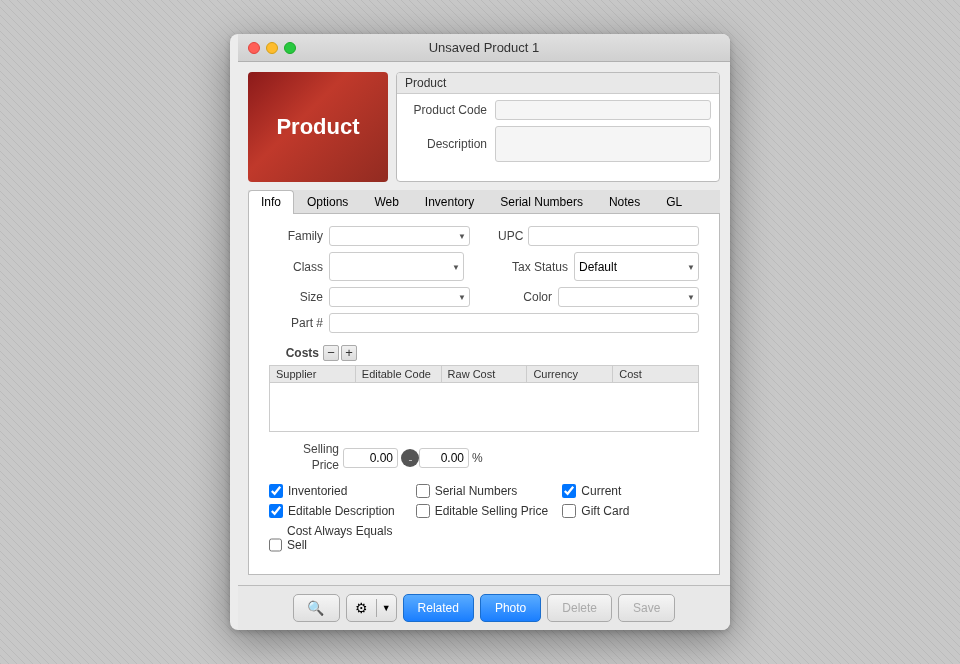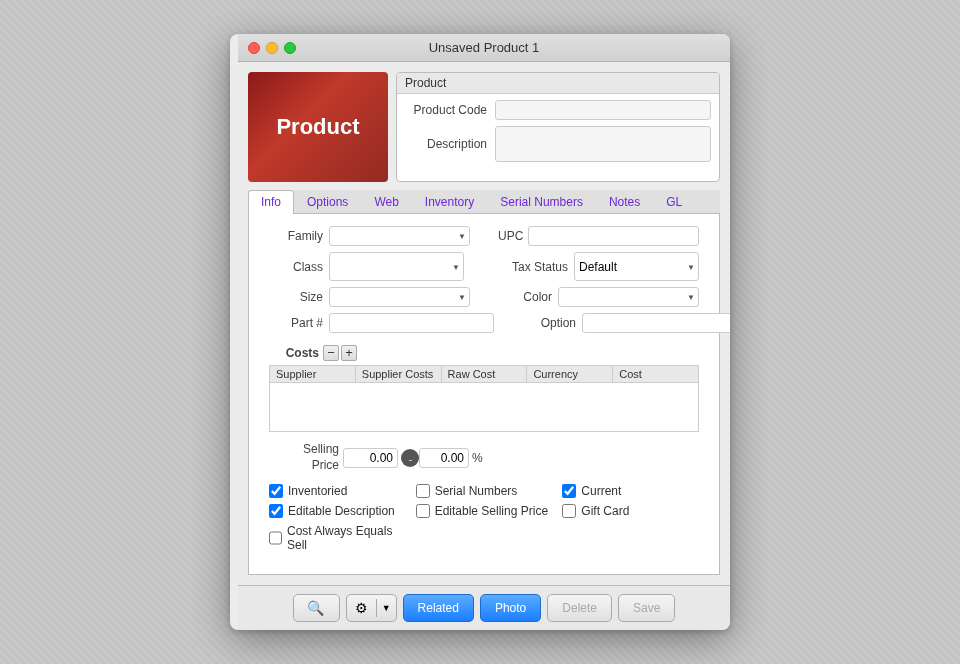--- a/index.html
+++ b/index.html
@@ -130,21 +130,21 @@
     
     .tabs {
       display: flex;
       border-bottom: 1px solid #bbb;
       background: #e0e0e0;
       margin-bottom: 0;
     }
     .tab {
       padding: 4px 12px;
       font-size: 12px;
-      color: #6d28d9;
+      color: #000000;
       cursor: pointer;
       border: 1px solid transparent;
       border-bottom: none;
       border-radius: 4px 4px 0 0;
       background: transparent;
     }
     .tab.active {
       background: white;
       border-color: #bbb;
       border-bottom-color: white;
@@ -354,21 +354,21 @@
     }
     
     .checkboxes-section {
       display: grid;
       grid-template-columns: 1fr 1fr 1fr;
       gap: 6px 10px;
       margin-bottom: 10px;
     }
     .checkbox-item {
       display: flex;
-      align-items: center;
+      align-items: flex-end;
       gap: 5px;
       font-size: 12px;
       color: #333;
     }
     .checkbox-item input[type=checkbox] {
       width: 14px;
       height: 14px;
       cursor: pointer;
     }
     
@@ -536,36 +536,32 @@
               <span class="dropdown-arrow">▼</span>
             </div>
           </div>
         </div>
 
         <div class="field-row">
           <div class="field-group">
             <span class="field-label">Part #</span>
             <input class="field-input" type="text" style="">
           </div>
-          <div class="field-group" style="margin-left:20px;">
-            <span class="field-label">Option</span>
-            <input class="field-input" type="text" style="">
-          </div>
         </div>
       </div>
 
       <div class="costs-section">
         <div class="costs-header">
           <span class="costs-label">Costs</span>
           <div class="costs-btn">−</div>
           <div class="costs-btn">+</div>
         </div>
         <div class="costs-table-header">
           <span>Supplier</span>
-          <span>Supplier Costs</span>
+          <span>Editable Code</span>
           <span>Raw Cost</span>
           <span>Currency</span>
           <span>Cost</span>
         </div>
         <div class="costs-table-body"></div>
       </div>
 
       <div class="selling-price-row">
         <span class="selling-label">Selling<br>Price</span>
         <input class="selling-input" type="text" value="0.00" style="">

